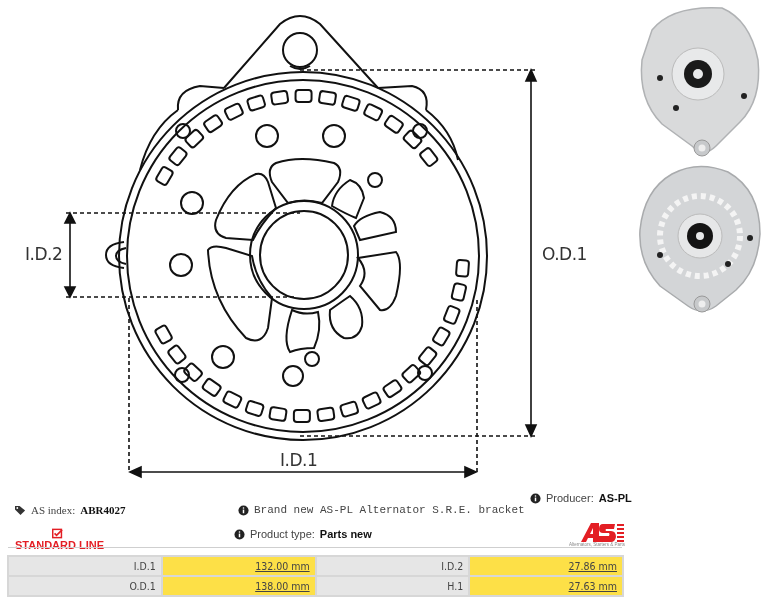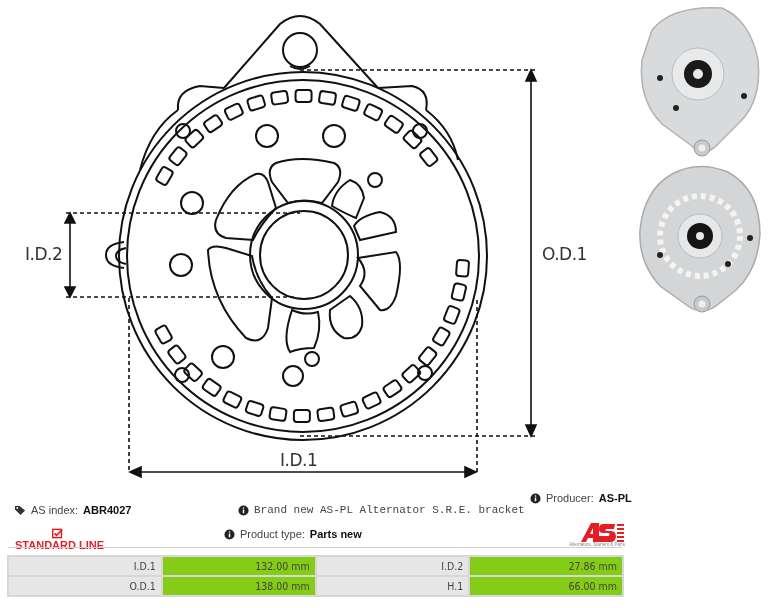--- a/index.html
+++ b/index.html
@@ -8,21 +8,21 @@
   .photos { position: absolute; left: 632px; top: 0; width: 137px; height: 340px; }
   .dimlabel { position: absolute; font-family: "DejaVu Sans", sans-serif; font-size: 17px; color: #333; letter-spacing: -0.5px; }
   .info { position: absolute; font-size: 11px; color: #444; display: flex; align-items: center; white-space: nowrap; }
   .info b { color: #111; font-weight: bold; margin-left: 5px; }
   .info .ico { display: inline-block; width: 11px; height: 11px; margin-right: 5px; }
   .std { color: #e31e24; font-weight: bold; flex-direction: column; }
   .rule { position: absolute; left: 8px; top: 547px; width: 614px; height: 1px; background: #cfcfcf; }
   table.spec { position: absolute; left: 7px; top: 555px; width: 617px; border-collapse: collapse; font-family: "DejaVu Sans Condensed", "DejaVu Sans", sans-serif; font-size: 10.5px; color: #444; }
   table.spec td { border: 2px solid #d7d7d7; height: 18px; padding: 0 5px; text-align: right; }
   table.spec td.k { background: #e6e6e6; width: 145px; }
-  table.spec td.v { background: #84cc16; width: 145px; }
+  table.spec td.v { background: #fde047; width: 145px; text-decoration: underline; }
   .logo { position: absolute; left: 563px; top: 520px; width: 62px; height: 28px; }
   .logo-sub { position: absolute; left: 563px; top: 542px; font-size: 4.5px; color: #888; width: 62px; text-align: right; }
 </style>
 </head>
 <body>
 
 <svg class="drawing" viewBox="0 0 620 490" xmlns="http://www.w3.org/2000/svg">
   <g fill="none" stroke="#111" stroke-width="2">
 
     <path d="M224,88 L280,24 Q300,8 320,24 L378,88"></path>
@@ -145,21 +145,21 @@
     <circle cx="68" cy="236" r="13" fill="#141414"></circle>
     <circle cx="68" cy="236" r="4" fill="#e6e7e8"></circle>
     <circle cx="70" cy="304" r="8" fill="#c7c9cb" stroke="#999"></circle>
     <circle cx="70" cy="304" r="3.5" fill="#eee"></circle>
     <circle cx="28" cy="255" r="3" fill="#222"></circle>
     <circle cx="118" cy="238" r="3" fill="#222"></circle>
     <circle cx="96" cy="264" r="3" fill="#222"></circle>
   </g>
 </svg>
 
-<div class="info" style="left:15px; top:504px;">
+<div class="info" style="left:15px; top:504px;font-family:Liberation Serif, serif;">
   <svg class="ico" viewBox="0 0 12 12">
       <path d="M0,1 L5,1 L11,6 L6,11 L0,5 Z" fill="#333"></path>
       <circle cx="2.5" cy="3.3" r="1" fill="#fff"></circle>
     </svg>
   <span>AS index:</span>
   <b>ABR4027</b>
 </div>
 <div class="info std" style="left:15px; top:528px;">
   <svg class="ico" viewBox="0 0 12 12">
       <rect x="0.8" y="1.5" width="9.5" height="9" fill="none" stroke="#e31e24" stroke-width="1.6"></rect>
@@ -168,21 +168,21 @@
   <span>STANDARD LINE</span>
 </div>
 <div class="info" style="left:238px; top:504px;font-family:Liberation Mono, monospace;">
   <svg class="ico" viewBox="0 0 12 12">
       <circle cx="6" cy="6" r="5.5" fill="#222"></circle>
       <rect x="5.2" y="5" width="1.6" height="4" fill="#fff"></rect>
       <circle cx="6" cy="3.3" r="0.9" fill="#fff"></circle>
     </svg>
   <span>Brand new AS-PL Alternator S.R.E. bracket</span>
 </div>
-<div class="info" style="left:224px; top:528px;">
+<div class="info" style="left:234px; top:528px;">
   <svg class="ico" viewBox="0 0 12 12">
       <circle cx="6" cy="6" r="5.5" fill="#222"></circle>
       <rect x="5.2" y="5" width="1.6" height="4" fill="#fff"></rect>
       <circle cx="6" cy="3.3" r="0.9" fill="#fff"></circle>
     </svg>
   <span>Product type:</span>
   <b>Parts new</b>
 </div>
 <div class="info" style="left:530px; top:492px;">
   <svg class="ico" viewBox="0 0 12 12">
@@ -214,16 +214,16 @@
     <tr>
       <td class="k">I.D.1</td>
       <td class="v">132.00 mm</td>
       <td class="k">I.D.2</td>
       <td class="v">27.86 mm</td>
     </tr>
     <tr>
       <td class="k">O.D.1</td>
       <td class="v">138.00 mm</td>
       <td class="k">H.1</td>
-      <td class="v">66.00 mm</td>
+      <td class="v">27.63 mm</td>
     </tr>
   </tbody>
 </table>
 
 </body></html>

